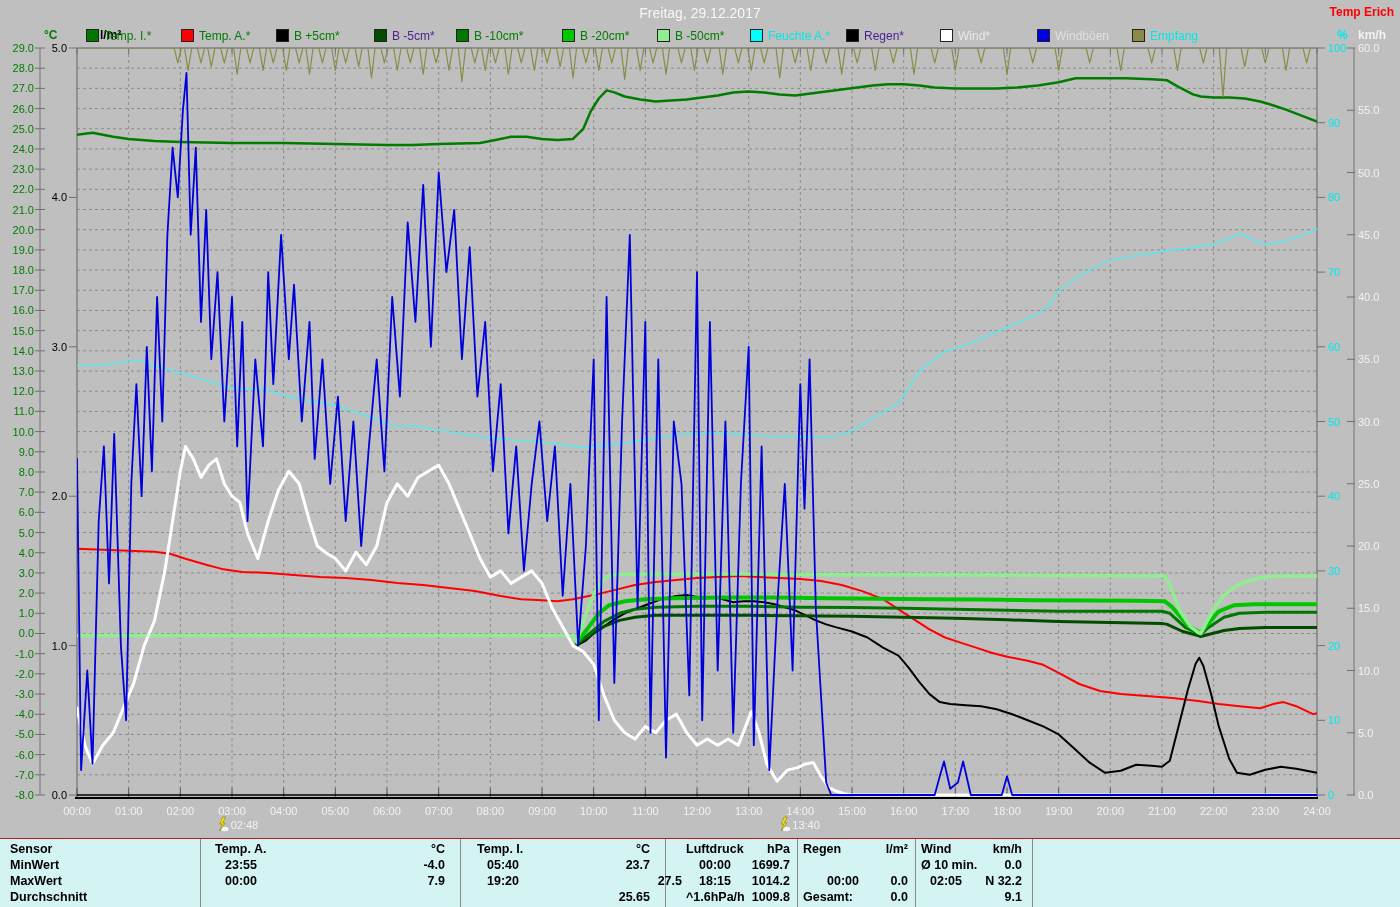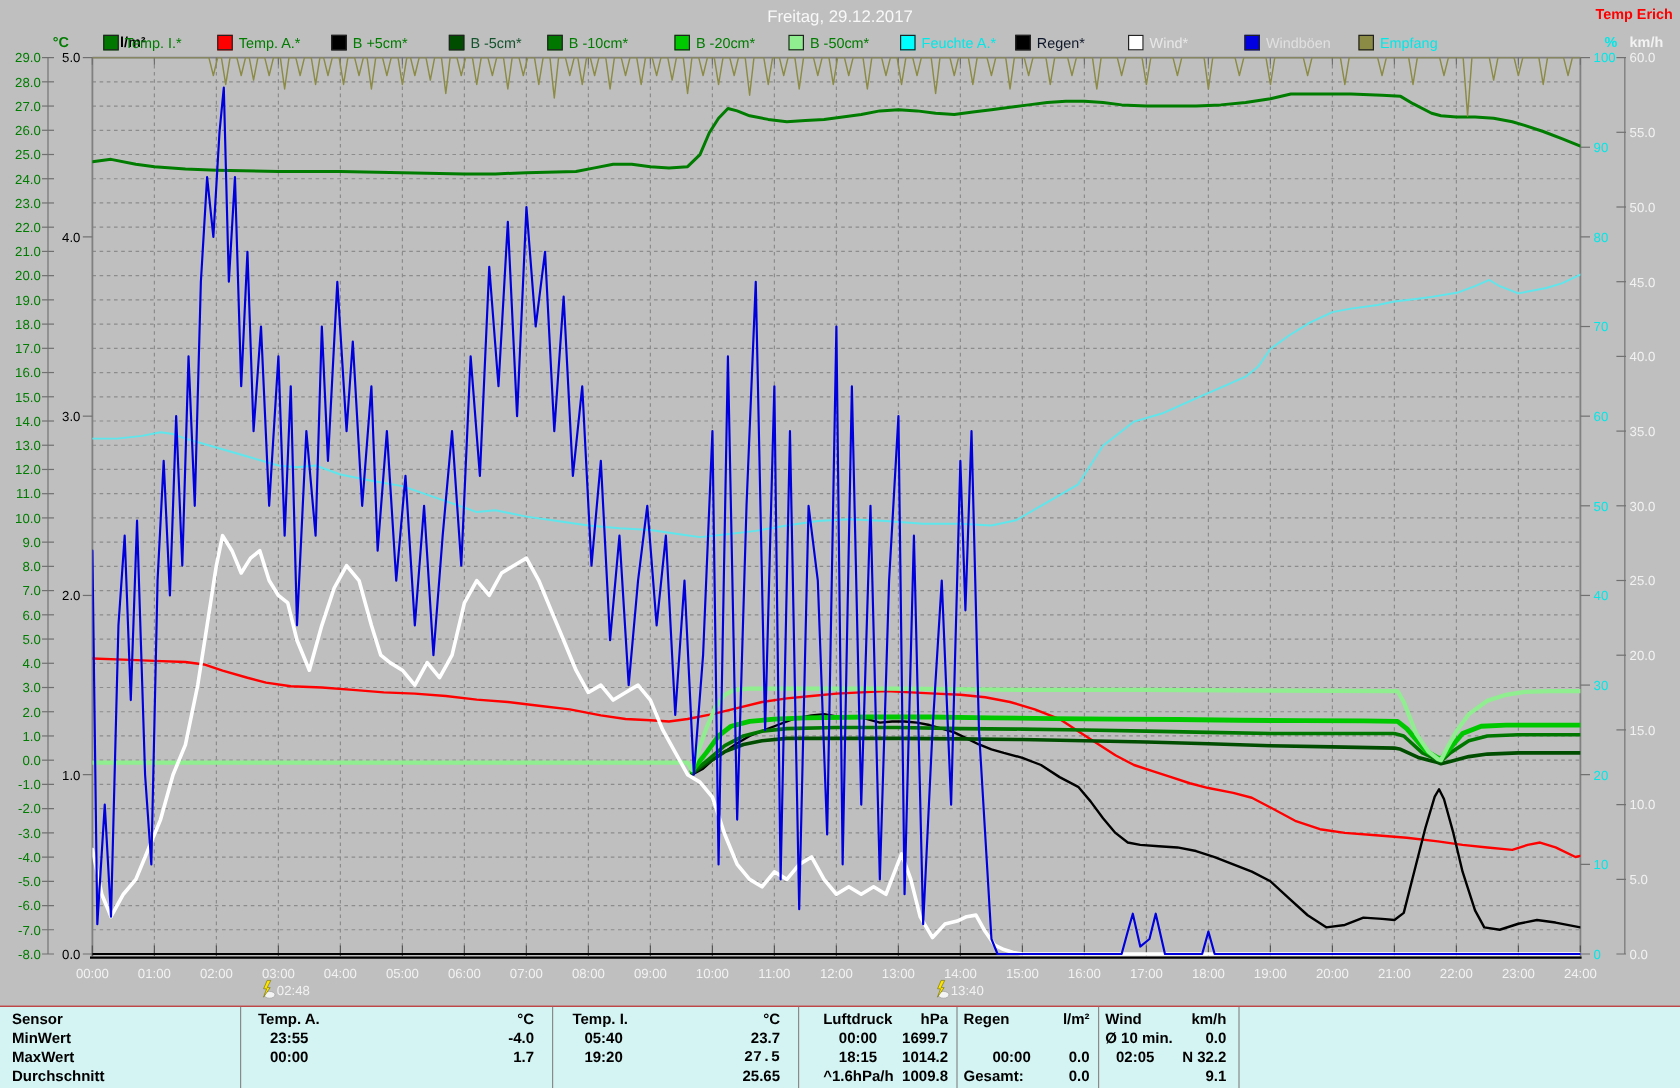--- a/index.html
+++ b/index.html
@@ -40,41 +40,41 @@
       <div class="legend-item" style="left: 181px;">
         <span class="sw" style="background: rgb(255, 0, 0);"></span>
         <span class="lb" style="color: rgb(0, 124, 0);">Temp. A.*</span>
       </div>
       <div class="legend-item" style="left: 276px;">
         <span class="sw" style="background: rgb(0, 0, 0);"></span>
         <span class="lb" style="color: rgb(0, 124, 0);">B +5cm*</span>
       </div>
       <div class="legend-item" style="left: 374px;">
         <span class="sw" style="background: rgb(0, 77, 0);"></span>
-        <span class="lb" style="color: #14532d;">B -5cm*</span>
+        <span class="lb" style="color: #4c1d95;">B -5cm*</span>
       </div>
       <div class="legend-item" style="left: 456px;">
         <span class="sw" style="background: rgb(0, 120, 0);"></span>
         <span class="lb" style="color: rgb(0, 124, 0);">B -10cm*</span>
       </div>
       <div class="legend-item" style="left: 562px;">
         <span class="sw" style="background: rgb(0, 200, 0);"></span>
         <span class="lb" style="color: rgb(0, 124, 0);">B -20cm*</span>
       </div>
       <div class="legend-item" style="left: 657px;">
         <span class="sw" style="background: rgb(144, 238, 144);"></span>
         <span class="lb" style="color: rgb(0, 124, 0);">B -50cm*</span>
       </div>
       <div class="legend-item" style="left: 750px;">
         <span class="sw" style="background: rgb(0, 255, 255);"></span>
         <span class="lb" style="color: rgb(0, 232, 232);">Feuchte A.*</span>
       </div>
       <div class="legend-item" style="left: 846px;">
         <span class="sw" style="background: rgb(0, 0, 0);"></span>
-        <span class="lb" style="color: #0f172a;">Regen*</span>
+        <span class="lb" style="color: #4c1d95;">Regen*</span>
       </div>
       <div class="legend-item" style="left: 940px;">
         <span class="sw" style="background: rgb(255, 255, 255);"></span>
         <span class="lb" style="color: rgb(232, 232, 232);">Wind*</span>
       </div>
       <div class="legend-item" style="left: 1037px;">
         <span class="sw" style="background: rgb(0, 0, 224);"></span>
         <span class="lb" style="color: rgb(224, 224, 224);">Windböen</span>
       </div>
       <div class="legend-item" style="left: 1132px;">
@@ -404,28 +404,28 @@
       <div class="sep" style="left: 1032px;"></div>
       <span style="top: 3px; left: 10px;">Sensor</span>
       <span style="top: 19px; left: 10px;">MinWert</span>
       <span style="top: 35px; left: 10px;">MaxWert</span>
       <span style="top: 51px; left: 10px;">Durchschnitt</span>
       <span style="top: 3px; left: 215px;">Temp. A.</span>
       <span class="ra" style="top: 3px; left: 445px;">°C</span>
       <span style="top: 19px; left: 225px;">23:55</span>
       <span class="ra" style="top: 19px; left: 445px;">-4.0</span>
       <span style="top: 35px; left: 225px;">00:00</span>
-      <span class="ra" style="top: 35px; left: 445px;">1.7</span>
+      <span class="ra" style="top: 35px; left: 445px;">7.9</span>
       <span class="ra" style="top: 51px; left: 445px; margin-top: 32px;">1.20</span>
       <span style="top: 3px; left: 477px;">Temp. I.</span>
       <span class="ra" style="top: 3px; left: 650px;">°C</span>
       <span style="top: 19px; left: 487px;">05:40</span>
       <span class="ra" style="top: 19px; left: 650px;">23.7</span>
       <span style="top: 35px; left: 487px;">19:20</span>
-      <span class="ra" style="top: 35px; left: 650px; font-family: Liberation Mono, monospace;">27.5</span>
+      <span class="ra" style="top: 35px; left: 682px;">27.5</span>
       <span class="ra" style="top: 51px; left: 650px;">25.65</span>
       <span style="top: 3px; left: 686px;">Luftdruck</span>
       <span class="ra" style="top: 3px; left: 790px;">hPa</span>
       <span style="top: 19px; left: 699px;">00:00</span>
       <span class="ra" style="top: 19px; left: 790px;">1699.7</span>
       <span style="top: 35px; left: 699px;">18:15</span>
       <span class="ra" style="top: 35px; left: 790px;">1014.2</span>
       <span style="top: 51px; left: 686px;">^1.6hPa/h</span>
       <span class="ra" style="top: 51px; left: 790px;">1009.8</span>
       <span style="top: 3px; left: 803px;">Regen</span>

